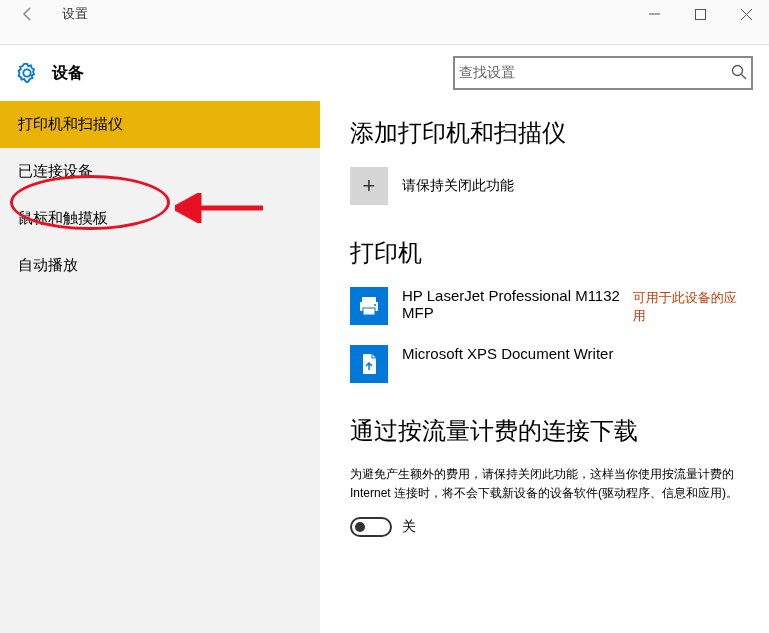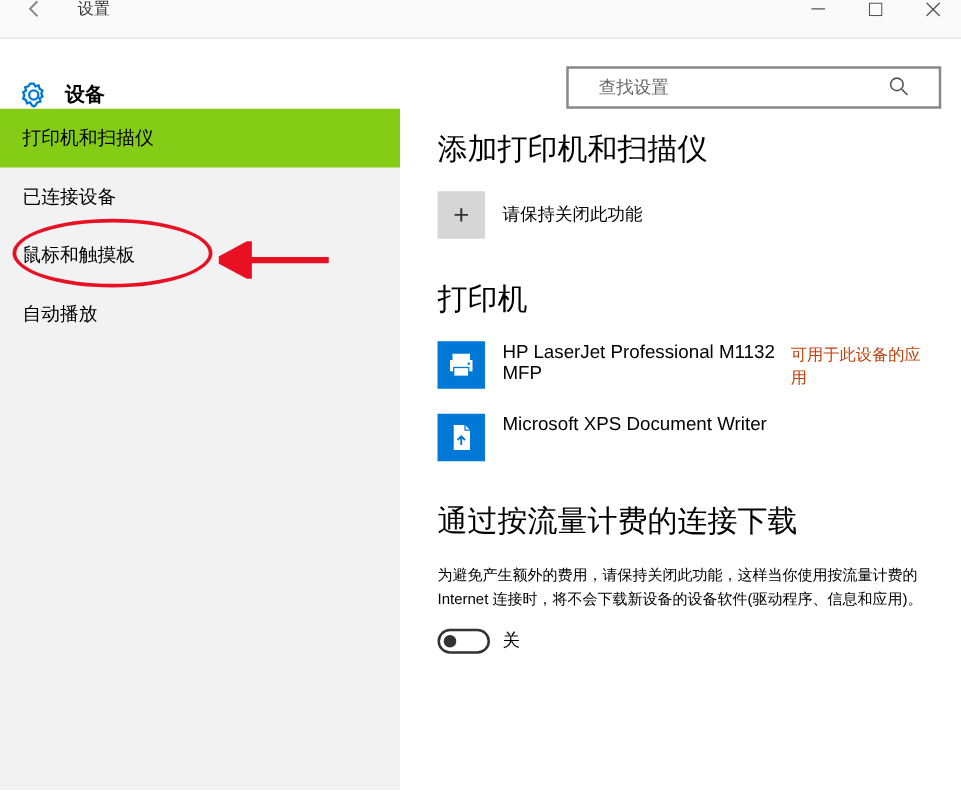--- a/index.html
+++ b/index.html
@@ -1,36 +1,36 @@
 <!DOCTYPE html>
 <html><head>
   <meta charset="utf-8">
   <style>
     * { box-sizing: border-box; margin: 0; padding: 0; }
     body { font-family: "Segoe UI", "Microsoft YaHei", sans-serif; font-size: 14px; color: #000; background: #fff; width: 769px; height: 633px; overflow: hidden; position: relative; }
     
-    .titlebar { height: 31px; background: #fafafa; display: flex; align-items: center; padding: 0 0 16px 12px; border-bottom: 1px solid #e0e0e0; }
+    .titlebar { height: 45px; background: #fafafa; display: flex; align-items: center; padding: 0 0 16px 12px; border-bottom: 1px solid #e0e0e0; }
     .back-btn { width: 32px; height: 32px; display: flex; align-items: center; justify-content: center; color: #888; }
     .title-text { margin-left: 18px; color: #333; font-size: 13px; }
     .win-controls { margin-left: auto; display: flex; }
     .win-btn { width: 46px; height: 32px; display: flex; align-items: center; justify-content: center; color: #666; }
     
-    .header { height: 56px; display: flex; align-items: flex-end; padding: 0 16px; }
+    .header { height: 56px; display: flex; align-items: center; padding: 0 16px; }
     .header-left { display: flex; align-items: center; gap: 14px; }
     .settings-icon { width: 22px; height: 22px; }
     .header-title { font-size: 16px; font-weight: 600; }
     .search-wrap { margin-left: auto; width: 300px; }
-    .search-box { width: 100%; height: 34px; border: 2px solid #888; display: flex; align-items: center; padding: 0 24px; }
+    .search-box { width: 100%; height: 34px; border: 2px solid #888; display: flex; align-items: center; padding: 0 4px; }
     .search-placeholder { color: #666; flex: 1; }
     .search-icon { color: #555; }
     
     .main { display: flex; height: calc(633px - 88px); }
     .sidebar { width: 320px; background: #f2f2f2; }
     .sidebar-item { height: 47px; display: flex; align-items: center; padding: 0 18px; font-size: 15px; cursor: pointer; }
-    .sidebar-item.active { background: #84cc16; }
+    .sidebar-item.active { background: #eab308; }
     
     .content { flex: 1; padding: 16px 30px 0 30px; overflow: hidden; }
     .section-title { font-size: 24px; font-weight: 400; margin-bottom: 18px; }
     .section-title.mt { margin-top: 32px; }
     
     .add-row { display: flex; align-items: center; gap: 14px; margin-bottom: 10px; }
     .add-btn { width: 38px; height: 38px; background: #d6d6d6; display: flex; align-items: center; justify-content: center; font-size: 22px; color: #333; }
     
     .printer-row { display: flex; gap: 14px; margin-bottom: 20px; cursor: pointer; }
     .printer-icon { width: 38px; height: 38px; background: #0078d7; display: flex; align-items: center; justify-content: center; flex-shrink: 0; }

